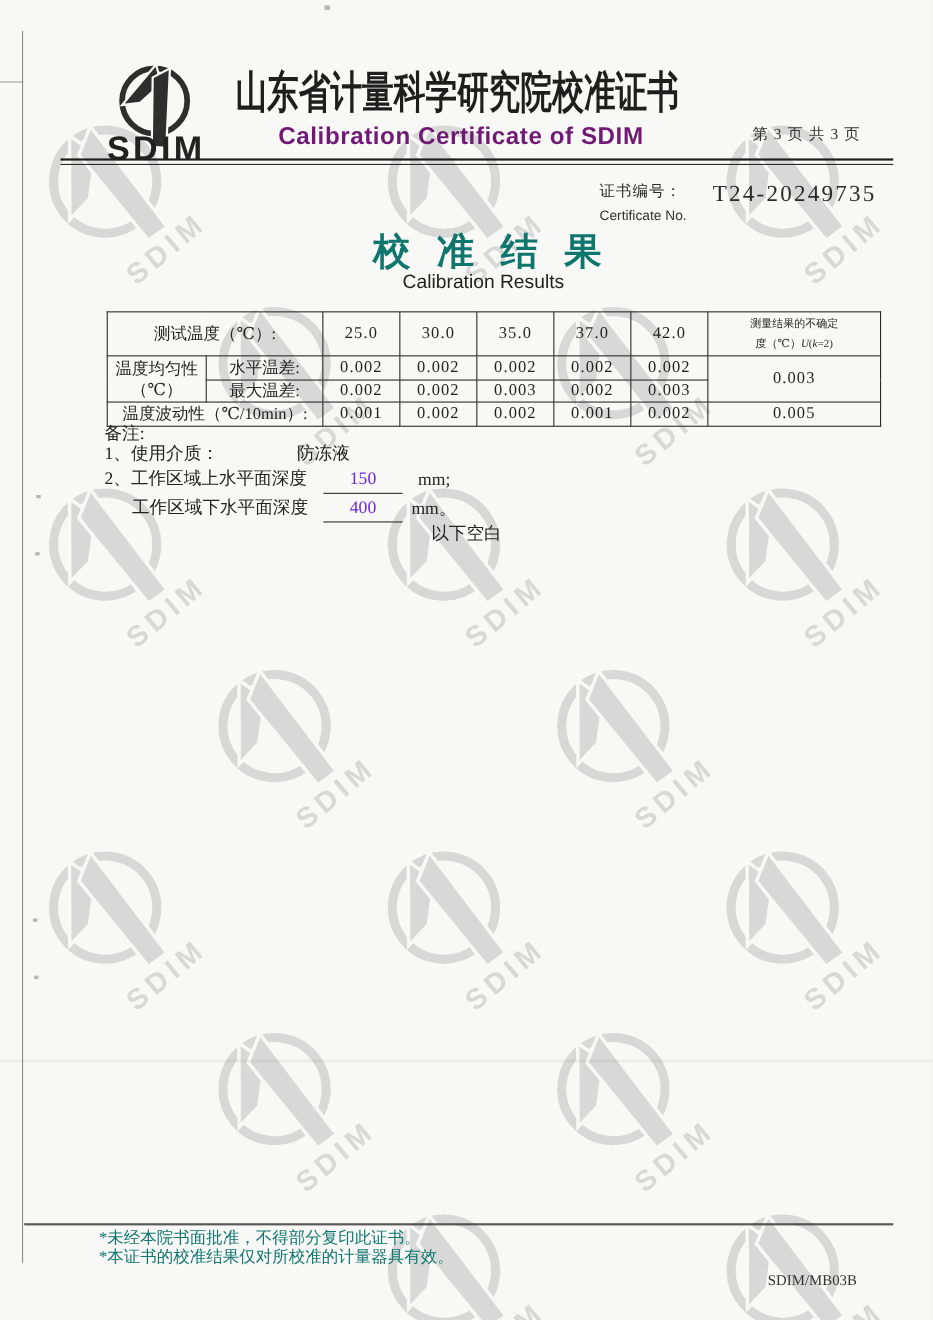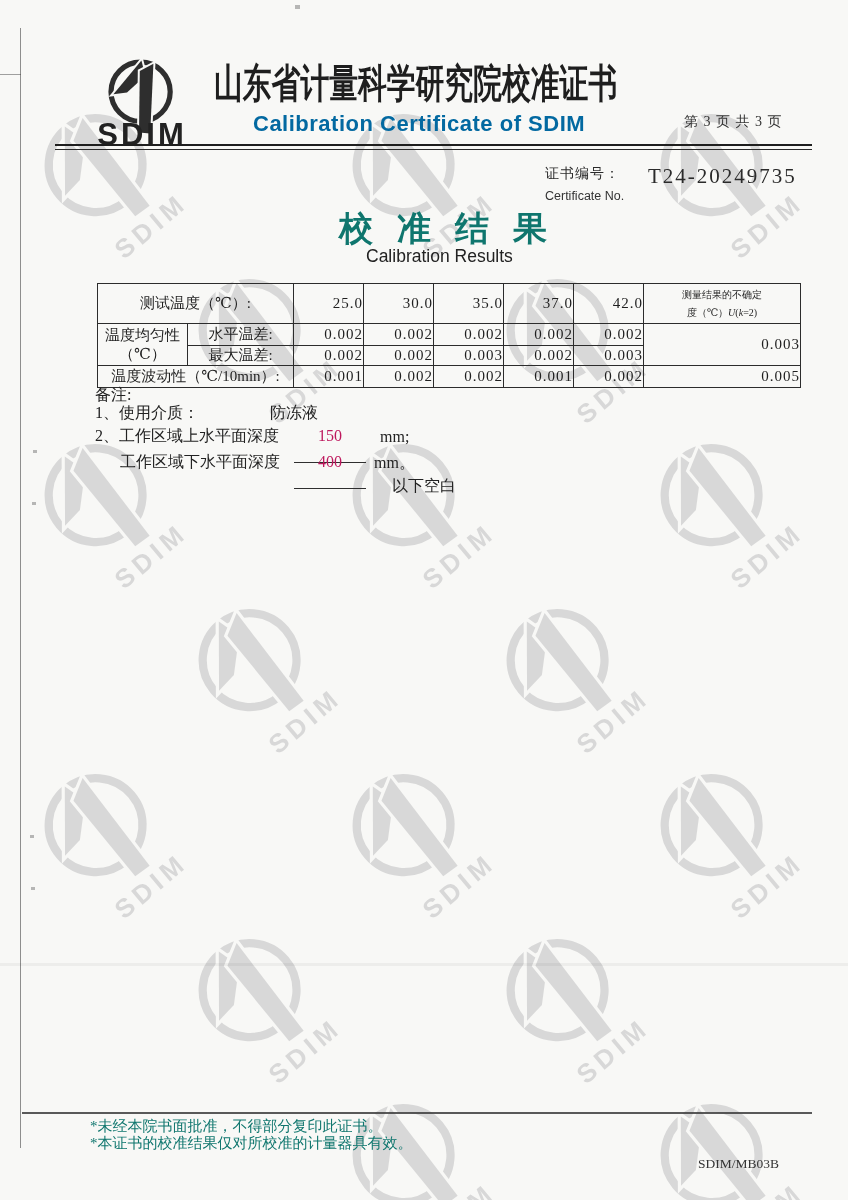--- a/index.html
+++ b/index.html
@@ -28,21 +28,21 @@
     left:93px;top:120px;width:98px;text-align:center;
     font-family:"Liberation Sans","DejaVu Sans",sans-serif;font-weight:bold;
     font-size:31px;letter-spacing:3px;line-height:30px;color:#222;
   }
   .title-cn{
     left:214px;top:62px;font-weight:bold;font-size:40px;line-height:44px;
     white-space:nowrap;transform:scaleX(0.72);transform-origin:left top;color:#1e1e1e;
   }
   .title-en{
     left:253px;top:110px;font-family:"Liberation Sans","DejaVu Sans",sans-serif;
-    font-weight:bold;font-size:22px;line-height:28px;color:#0369a1;letter-spacing:.5px;
+    font-weight:bold;font-size:22px;line-height:28px;color:#701a75;letter-spacing:.5px;
   }
   .page-info{left:684px;top:113px;font-size:14px;letter-spacing:1px;color:#333;}
   .hrule{
     left:55px;top:144px;width:757px;height:3px;
     border-top:2.5px solid #1f1f1f;border-bottom:1.5px solid #2a2a2a;
   }
   
   .cert-label{left:545px;top:165px;font-size:14px;letter-spacing:1px;}
   .cert-value{left:648px;top:164px;font-size:21px;letter-spacing:2px;}
   .cert-en{left:545px;top:189px;font-family:"Liberation Sans","DejaVu Sans",sans-serif;font-size:12.5px;color:#333;}
@@ -55,29 +55,29 @@
   
   .rtab{
     position:absolute;left:97px;top:283px;width:703px;
     border-collapse:collapse;table-layout:fixed;
     border:1px solid #f97316;background:transparent;
   }
   .rtab td{
     border:1.5px solid #2c2c2c;text-align:center;vertical-align:middle;
     padding:0;font-size:15px;color:#1f1f1f;background:transparent;
   }
-  .rtab .num{letter-spacing:1px;text-align:right;}
+  .rtab .num{letter-spacing:1px;}
   .rtab .unc-h{font-size:10px;line-height:18px;}
   .rtab i{font-style:italic;}
   .tr1{height:40px;} .tr2{height:22px;} .tr3{height:20px;margin-left:10px;} .tr4{height:22px;}
   
   .note{font-size:16px;line-height:18px;white-space:nowrap;color:#222;}
   .uline{
     position:absolute;width:72px;text-align:center;font-size:16px;
-    border-bottom:1.5px solid #2f2f2f;padding-bottom:17px;color:#be185d;
+    border-bottom:1.5px solid #2f2f2f;padding-bottom:3px;color:#6d28d9;
   }
   
   .frule{left:22px;top:1112px;width:790px;height:2px;background:#3d3d3d;opacity:.85;}
   .fnote{font-size:15px;line-height:17px;white-space:nowrap;color:#0f766e;text-align:right;}
   .fcode{left:698px;top:1156px;font-size:13.5px;color:#333;}
   
   .scan-vline{left:20px;top:28px;width:1px;height:1120px;background:rgba(55,55,55,.55);}
   .scan-hline{left:0;top:74px;width:21px;height:1px;background:rgba(70,70,70,.5);}
   .streak{left:0;top:963px;width:848px;height:3px;background:rgba(0,0,0,.045);}
   .speck{background:#8a8a8a;opacity:.6;}

